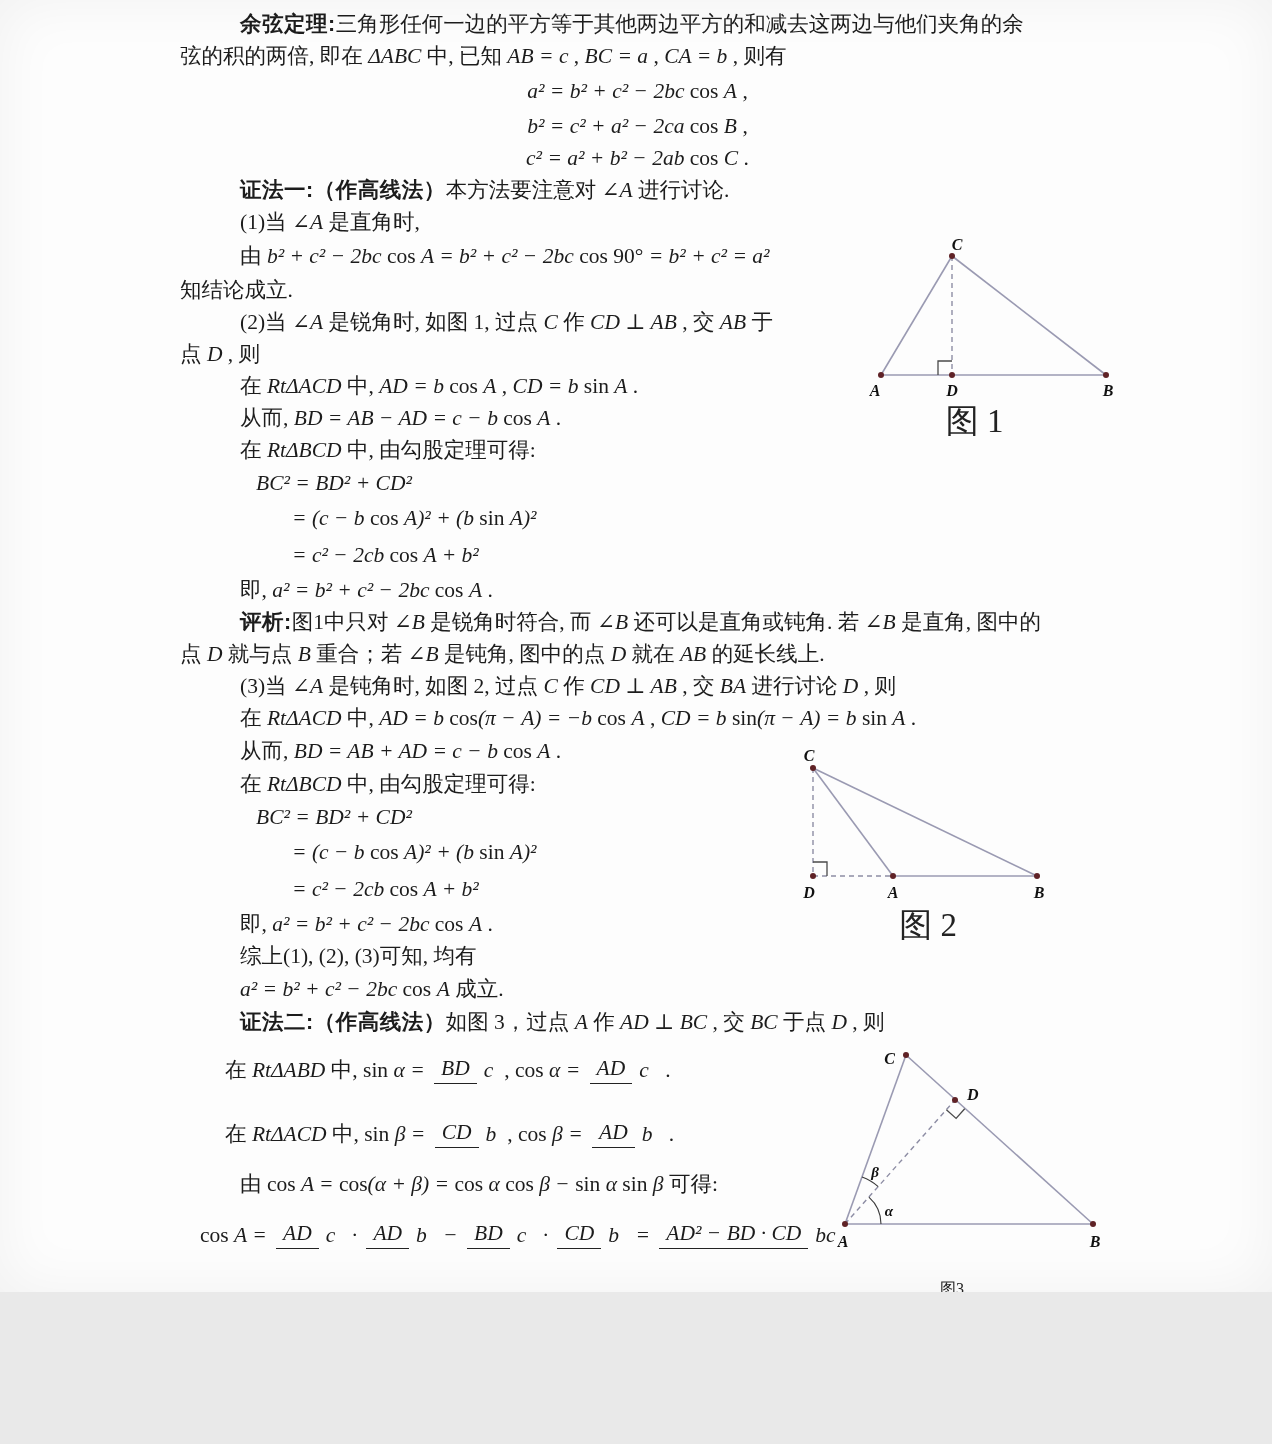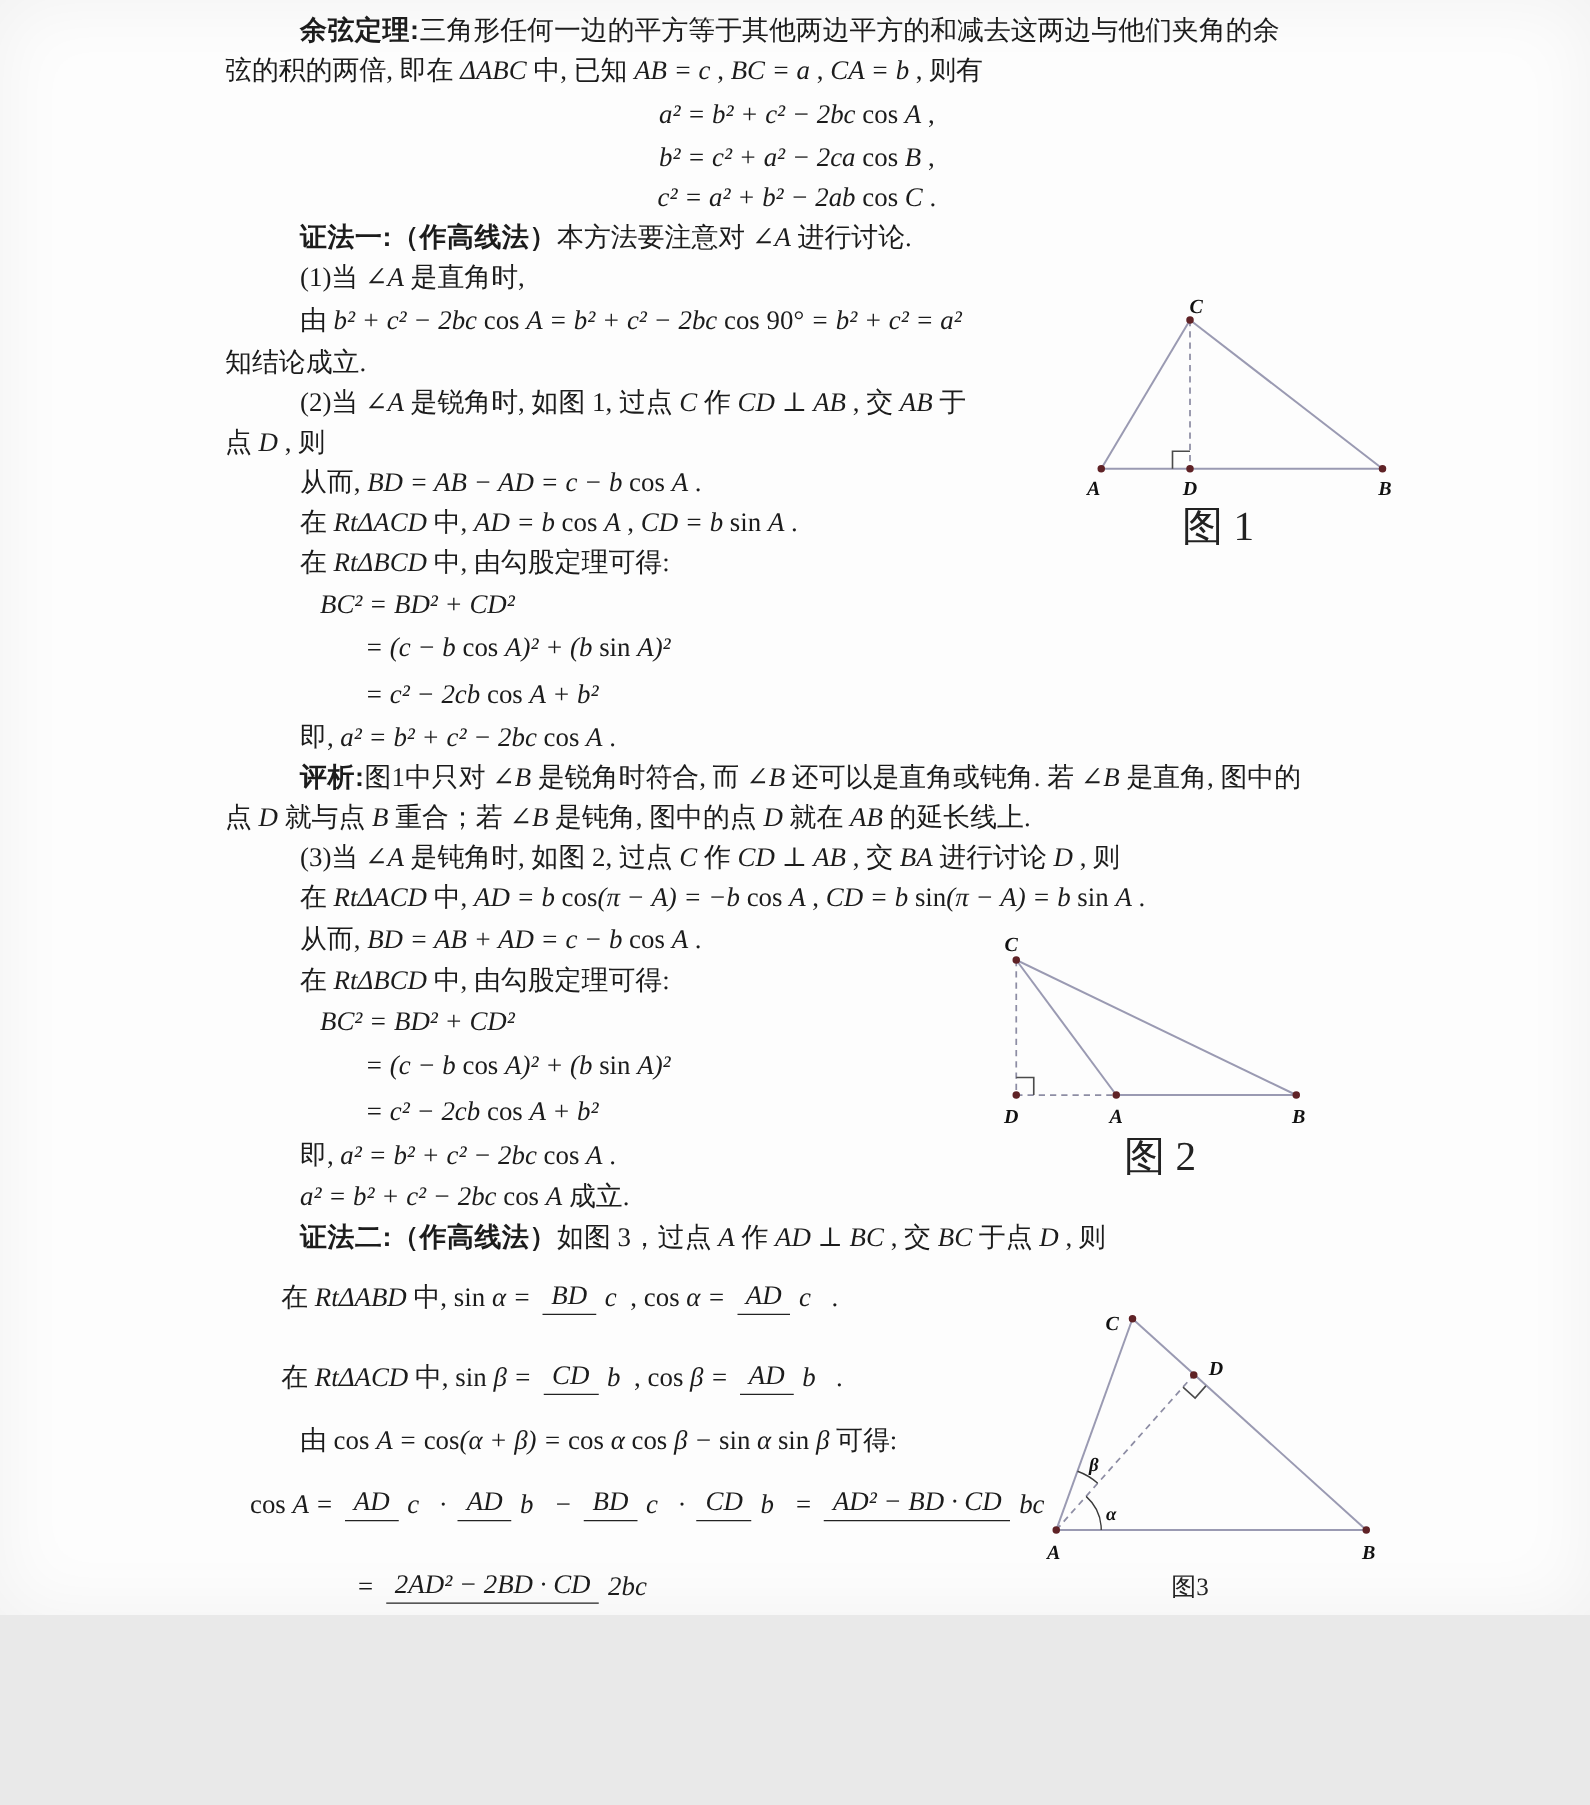--- a/index.html
+++ b/index.html
@@ -62,37 +62,38 @@
       <div class="ln"><span class="st">弦的积的两倍, 即在 </span><span class="sm">ΔABC</span><span class="st"> 中, 已知 </span><span class="sm">AB = c</span><span class="st"> , </span><span class="sm">BC = a</span><span class="st"> , </span><span class="sm">CA = b</span><span class="st"> , 则有</span></div>
       <div class="ln c h38"><span class="sm">a² = b² + c² − 2bc </span><span class="sr">cos </span><span class="sm">A</span><span class="st"> ,</span></div>
       <div class="ln c"><span class="sm">b² = c² + a² − 2ca </span><span class="sr">cos </span><span class="sm">B</span><span class="st"> ,</span></div>
       <div class="ln c"><span class="sm">c² = a² + b² − 2ab </span><span class="sr">cos </span><span class="sm">C</span><span class="st"> .</span></div>
       <div class="ln i"><span class="sb">证法一:（作高线法）</span><span class="st">本方法要注意对 </span><span class="sm">∠A</span><span class="st"> 进行讨论.</span></div>
       <div class="ln i"><span class="st">(1)当 </span><span class="sm">∠A</span><span class="st"> 是直角时,</span></div>
       <div class="ln i h36"><span class="st">由 </span><span class="sm">b² + c² − 2bc </span><span class="sr">cos </span><span class="sm">A = b² + c² − 2bc </span><span class="sr">cos 90° </span><span class="sm">= b² + c² = a²</span></div>
       <div class="ln"><span class="st">知结论成立.</span></div>
       <div class="ln i"><span class="st">(2)当 </span><span class="sm">∠A</span><span class="st"> 是锐角时, 如图 1, 过点 </span><span class="sm">C</span><span class="st"> 作 </span><span class="sm">CD ⊥ AB</span><span class="st"> , 交 </span><span class="sm">AB</span><span class="st"> 于</span></div>
       <div class="ln"><span class="st">点 </span><span class="sm">D</span><span class="st"> , 则</span></div>
+      <div class="ln i"><span class="st">在 </span><span class="sm">RtΔACD</span><span class="st"> 中, </span><span class="sm">AD = b </span><span class="sr">cos </span><span class="sm">A</span><span class="st"> , </span><span class="sm">CD = b </span><span class="sr">sin </span><span class="sm">A</span><span class="st"> .</span></div>
       <div class="ln i"><span class="st">从而, </span><span class="sm">BD = AB − AD = c − b </span><span class="sr">cos </span><span class="sm">A</span><span class="st"> .</span></div>
-      <div class="ln i"><span class="st">在 </span><span class="sm">RtΔACD</span><span class="st"> 中, </span><span class="sm">AD = b </span><span class="sr">cos </span><span class="sm">A</span><span class="st"> , </span><span class="sm">CD = b </span><span class="sr">sin </span><span class="sm">A</span><span class="st"> .</span></div>
       <div class="ln i"><span class="st">在 </span><span class="sm">RtΔBCD</span><span class="st"> 中, 由勾股定理可得:</span></div>
       <div class="ln qa h34"><span class="sm">BC² = BD² + CD²</span></div>
       <div class="ln qb h36"><span class="sm">= (c − b </span><span class="sr">cos </span><span class="sm">A)² + (b </span><span class="sr">sin </span><span class="sm">A)²</span></div>
       <div class="ln qb h38"><span class="sm">= c² − 2cb </span><span class="sr">cos </span><span class="sm">A + b²</span></div>
       <div class="ln i"><span class="st">即, </span><span class="sm">a² = b² + c² − 2bc </span><span class="sr">cos </span><span class="sm">A</span><span class="st"> .</span></div>
       <div class="ln i"><span class="sb">评析:</span><span class="st">图1中只对 </span><span class="sm">∠B</span><span class="st"> 是锐角时符合, 而 </span><span class="sm">∠B</span><span class="st"> 还可以是直角或钝角. 若 </span><span class="sm">∠B</span><span class="st"> 是直角, 图中的</span></div>
       <div class="ln"><span class="st">点 </span><span class="sm">D</span><span class="st"> 就与点 </span><span class="sm">B</span><span class="st"> 重合；若 </span><span class="sm">∠B</span><span class="st"> 是钝角, 图中的点 </span><span class="sm">D</span><span class="st"> 就在 </span><span class="sm">AB</span><span class="st"> 的延长线上.</span></div>
       <div class="ln i"><span class="st">(3)当 </span><span class="sm">∠A</span><span class="st"> 是钝角时, 如图 2, 过点 </span><span class="sm">C</span><span class="st"> 作 </span><span class="sm">CD ⊥ AB</span><span class="st"> , 交 </span><span class="sm">BA</span><span class="st"> 进行讨论 </span><span class="sm">D</span><span class="st"> , 则</span></div>
       <div class="ln i"><span class="st">在 </span><span class="sm">RtΔACD</span><span class="st"> 中, </span><span class="sm">AD = b </span><span class="sr">cos</span><span class="sm">(π − A) = −b </span><span class="sr">cos </span><span class="sm">A</span><span class="st"> , </span><span class="sm">CD = b </span><span class="sr">sin</span><span class="sm">(π − A) = b </span><span class="sr">sin </span><span class="sm">A</span><span class="st"> .</span></div>
       <div class="ln i h34"><span class="st">从而, </span><span class="sm">BD = AB + AD = c − b </span><span class="sr">cos </span><span class="sm">A</span><span class="st"> .</span></div>
       <div class="ln i"><span class="st">在 </span><span class="sm">RtΔBCD</span><span class="st"> 中, 由勾股定理可得:</span></div>
       <div class="ln qa h34"><span class="sm">BC² = BD² + CD²</span></div>
       <div class="ln qb h36"><span class="sm">= (c − b </span><span class="sr">cos </span><span class="sm">A)² + (b </span><span class="sr">sin </span><span class="sm">A)²</span></div>
       <div class="ln qb h38"><span class="sm">= c² − 2cb </span><span class="sr">cos </span><span class="sm">A + b²</span></div>
       <div class="ln i"><span class="st">即, </span><span class="sm">a² = b² + c² − 2bc </span><span class="sr">cos </span><span class="sm">A</span><span class="st"> .</span></div>
+      <div class="ln i"><span class="st">综上(1), (2), (3)可知, 均有</span></div>
       <div class="ln i h34"><span class="sm">a² = b² + c² − 2bc </span><span class="sr">cos </span><span class="sm">A</span><span class="st"> 成立.</span></div>
       <div class="ln i"><span class="sb">证法二:（作高线法）</span><span class="st">如图 3，过点 </span><span class="sm">A</span><span class="st"> 作 </span><span class="sm">AD ⊥ BC</span><span class="st"> , 交 </span><span class="sm">BC</span><span class="st"> 于点 </span><span class="sm">D</span><span class="st"> , 则</span></div>
       <div class="ln fr h64">
         <span class="st">在 </span>
         <span class="sm">RtΔABD</span>
         <span class="st"> 中, </span>
         <span class="sr">sin </span>
         <span class="sm">α = </span>
         <span class="frac"><span class="fnum">BD</span><span class="fden">c</span></span>
         <span class="st">, </span>
@@ -186,18 +187,18 @@
       <circle class="dot" cx="260" cy="184" r="3"></circle>
       <circle class="dot" cx="73" cy="15" r="3"></circle>
       <circle class="dot" cx="122" cy="60" r="3"></circle>
       <text class="vlabel" x="62" y="24" text-anchor="end">C</text>
       <text class="vlabel" x="134" y="60" text-anchor="start">D</text>
       <text class="vlabel" x="10" y="207" text-anchor="middle">A</text>
       <text class="vlabel" x="262" y="207" text-anchor="middle">B</text>
       <text class="alabel" x="42" y="137" text-anchor="middle">β</text>
       <text class="alabel" x="56" y="176" text-anchor="middle">α</text>
     </svg>
-    <div class="figcap" style="margin-left:-42px;font-size:20px;line-height:26px;">图3</div>
+    <div class="figcap" style="margin-left:-42px;font-size:16px;line-height:26px;margin-top:20px;">图3</div>
   </div>
 
   <div class="pagenum">1</div>
 
 </div>
 
 </body></html>

